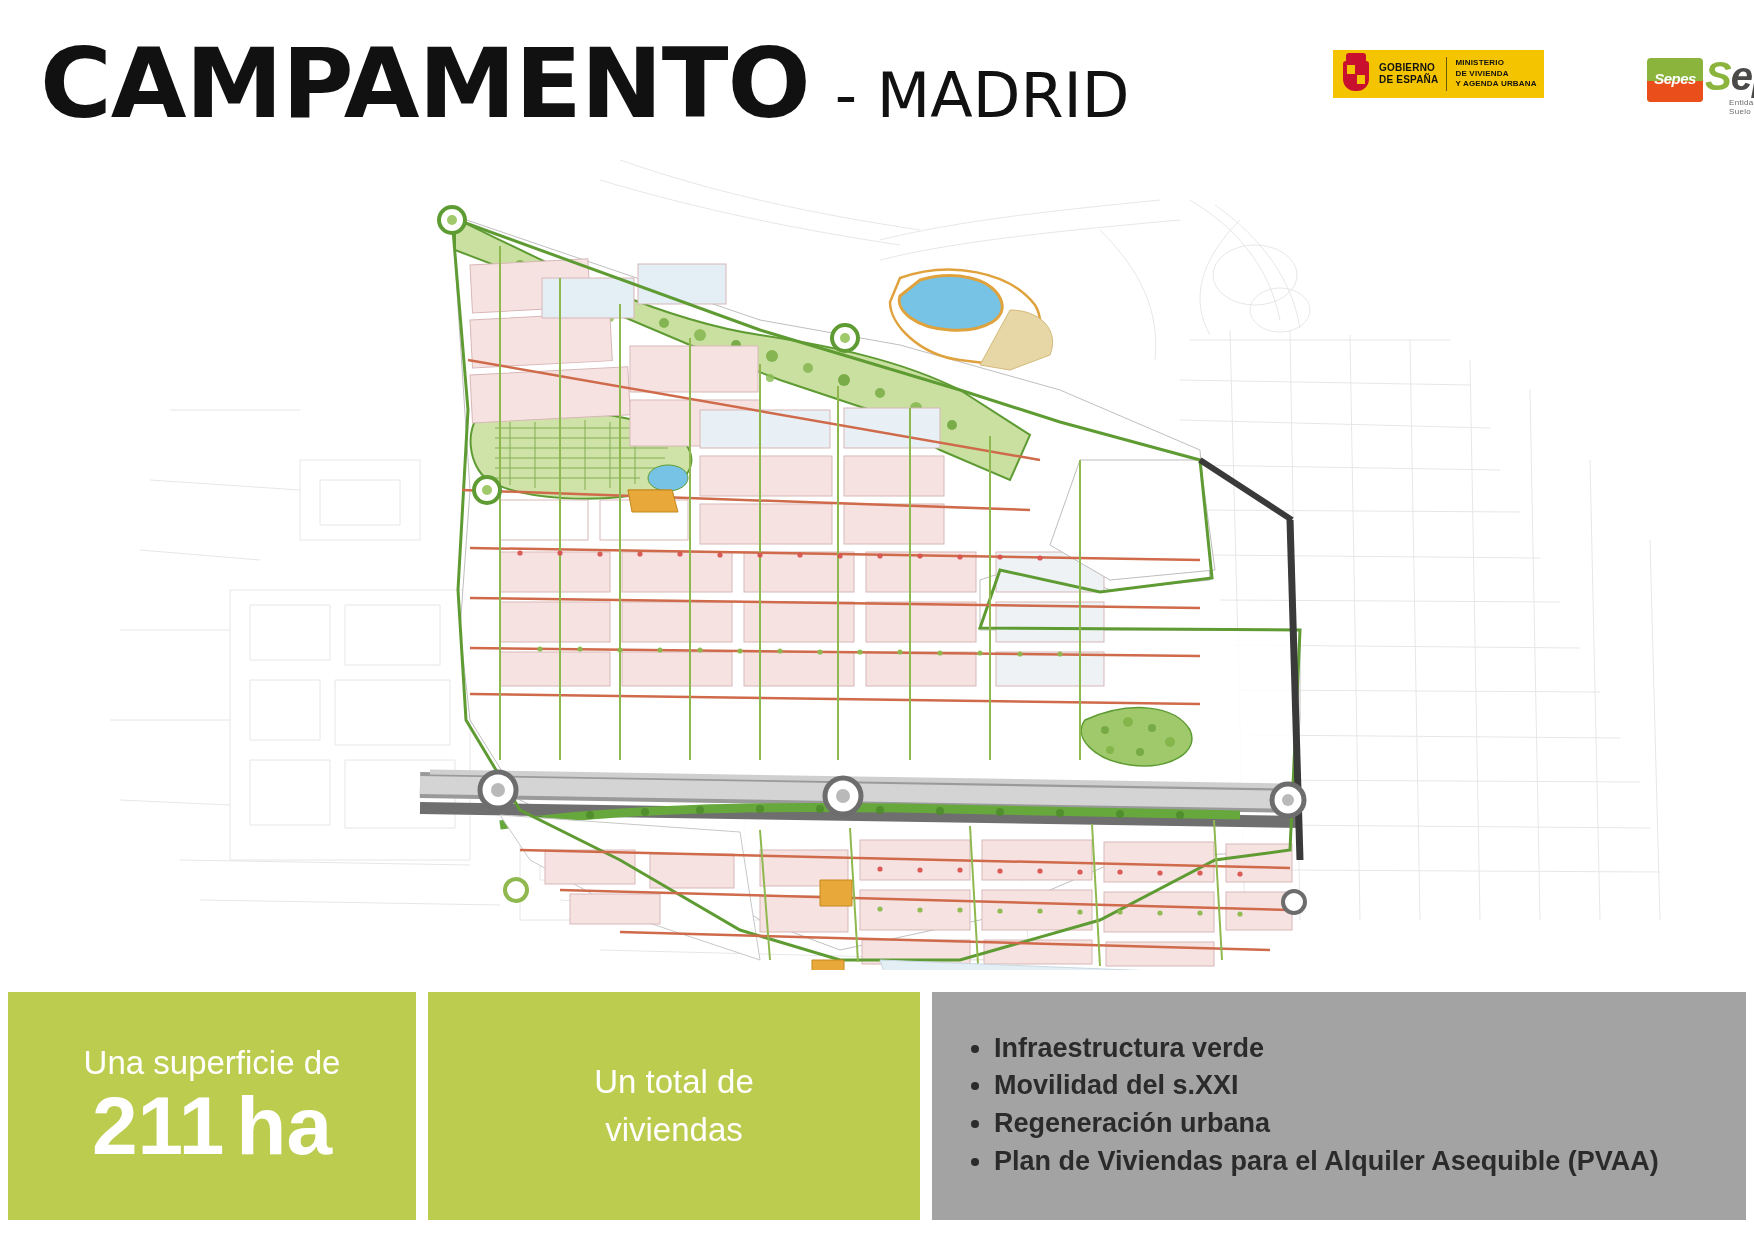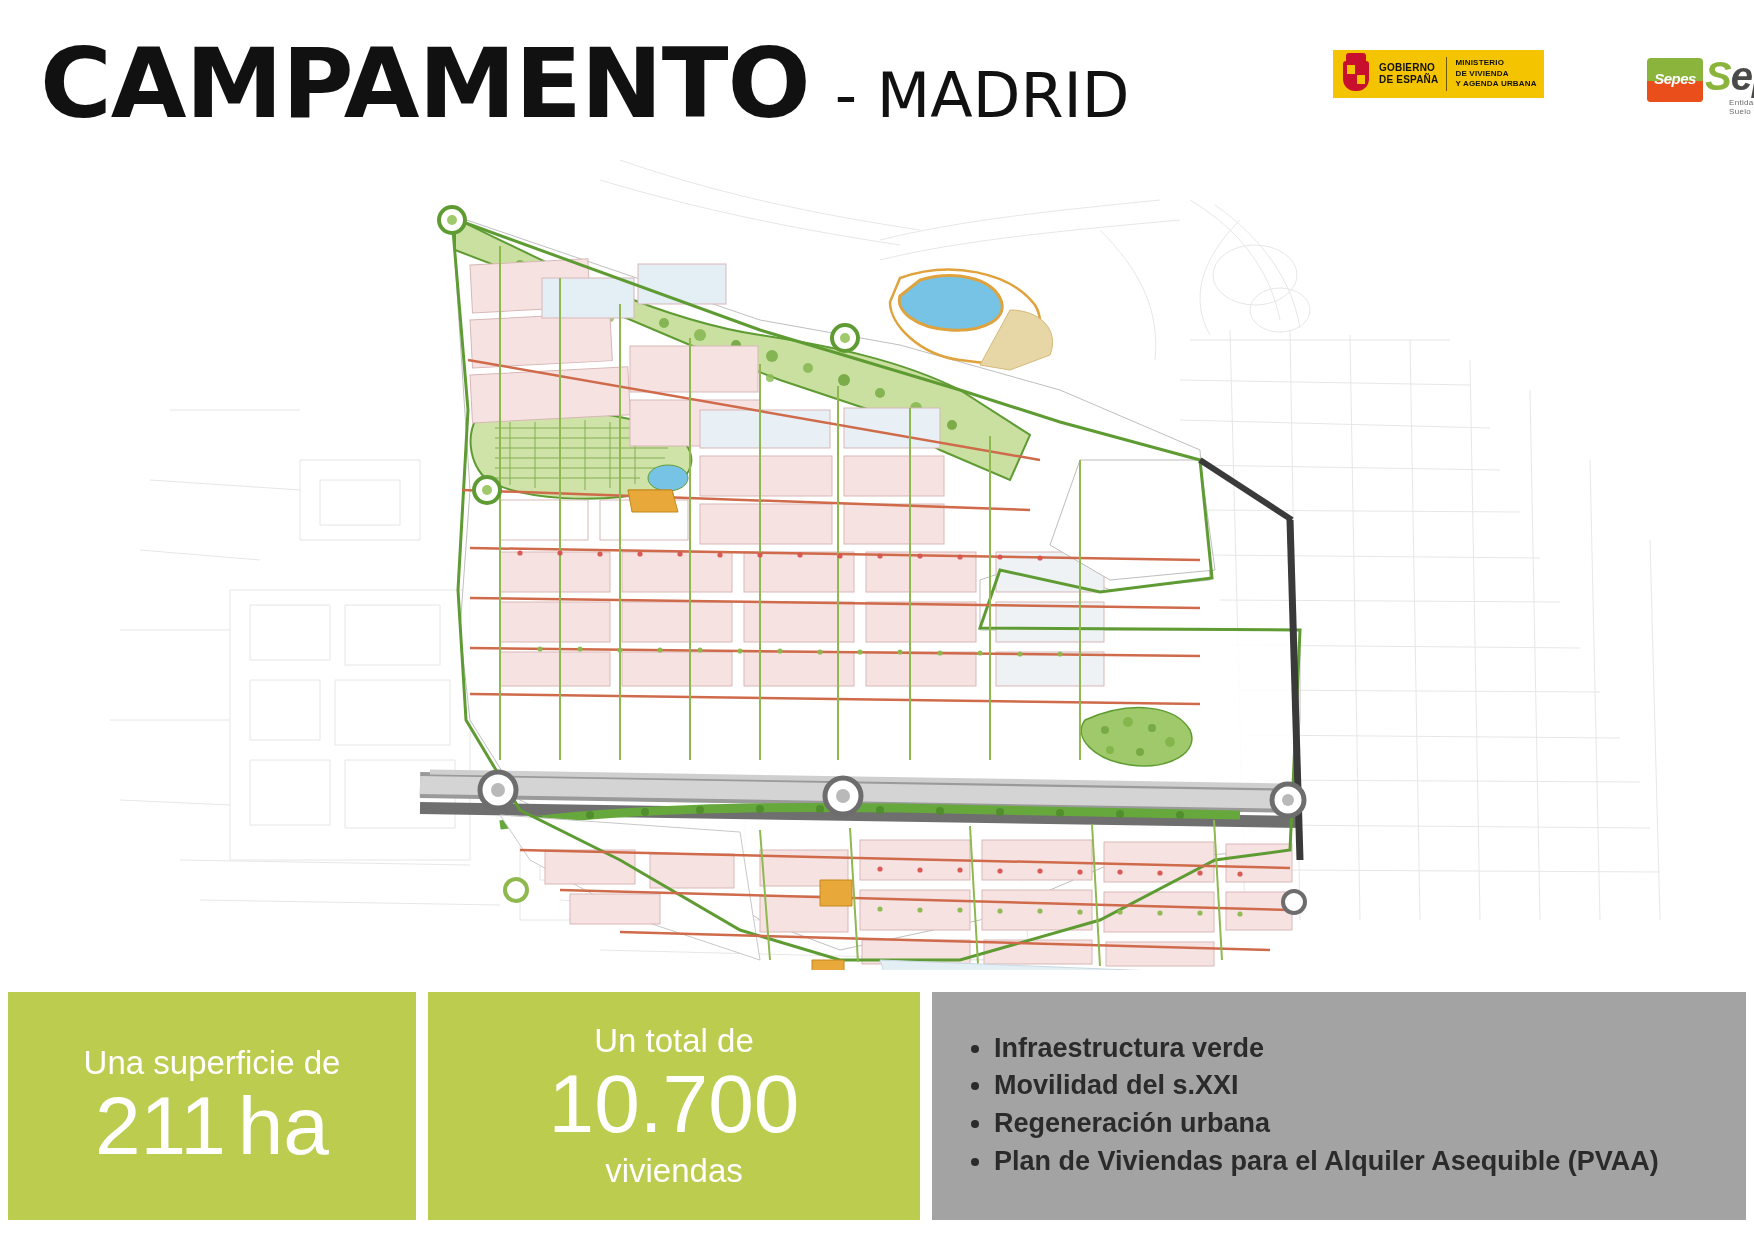--- a/index.html
+++ b/index.html
@@ -212,21 +212,21 @@
   #stat-3 { width: 408px; align-items: center; }
   .stat-top {
     font-size: 33px;
     font-weight: normal;
     line-height: 1.1;
     margin-bottom: 4px;
     text-align: center;
   }
   .stat-big {
     font-size: 82px;
-    font-weight: normal;
+    font-weight: bold;
     line-height: 1;
     text-align: center;
   }
   .stat-bottom {
     font-size: 33px;
     line-height: 1.1;
     margin-top: 8px;
     text-align: center;
   }
   #stat-1 .row-inline {
@@ -682,21 +682,20 @@
   <div class="stat-card" id="stat-1">
     <div class="stat-top">Una superficie de</div>
     <div class="row-inline">
       <span class="stat-big">211</span>
       <span class="stat-big unit">ha</span>
     </div>
   </div>
 
   <div class="stat-card" id="stat-2">
     <div class="stat-top">Un total de</div>
-    <div class="stat-big">10.700</div>
     <div class="stat-bottom">viviendas</div>
   </div>
 
 
   <div id="stat-bullets">
     <ul>
       <li>Infraestructura verde</li>
       <li>Movilidad del s.XXI</li>
       <li>Regeneración urbana</li>
       <li>Plan de Viviendas para el Alquiler Asequible (PVAA)</li>

